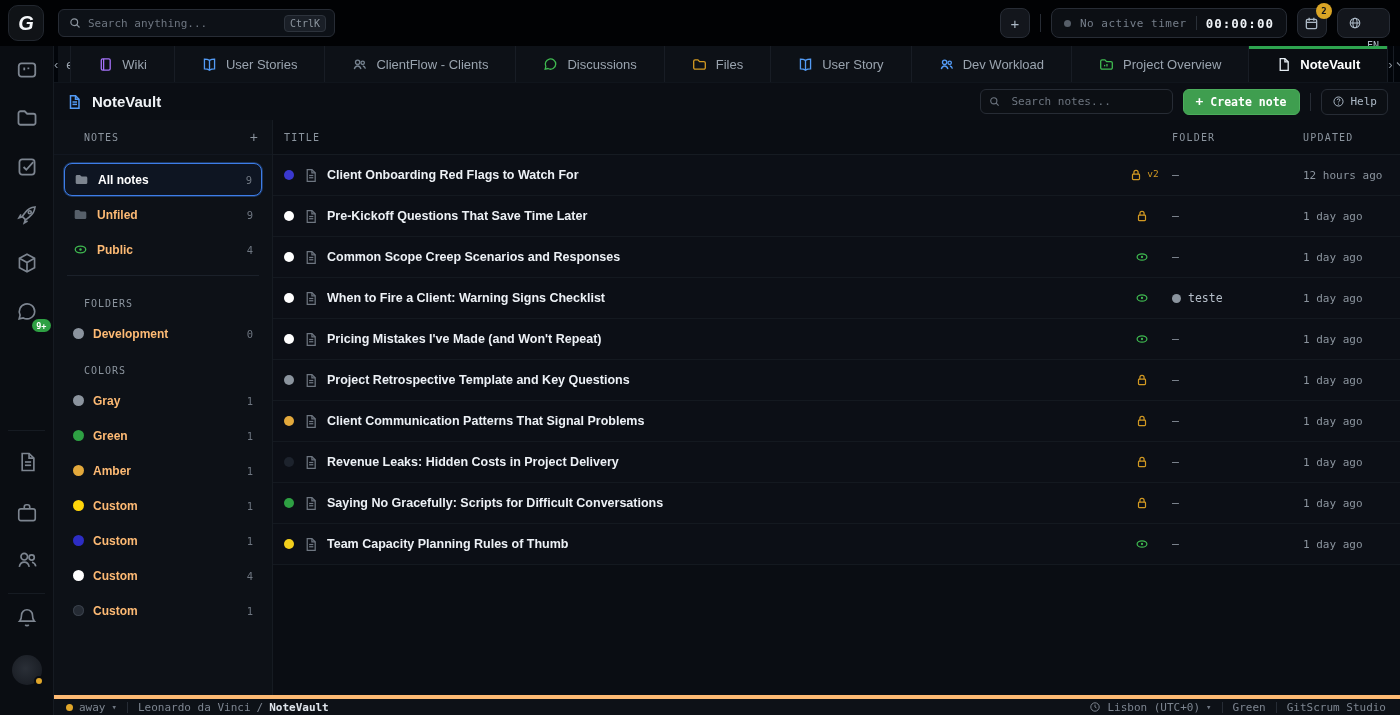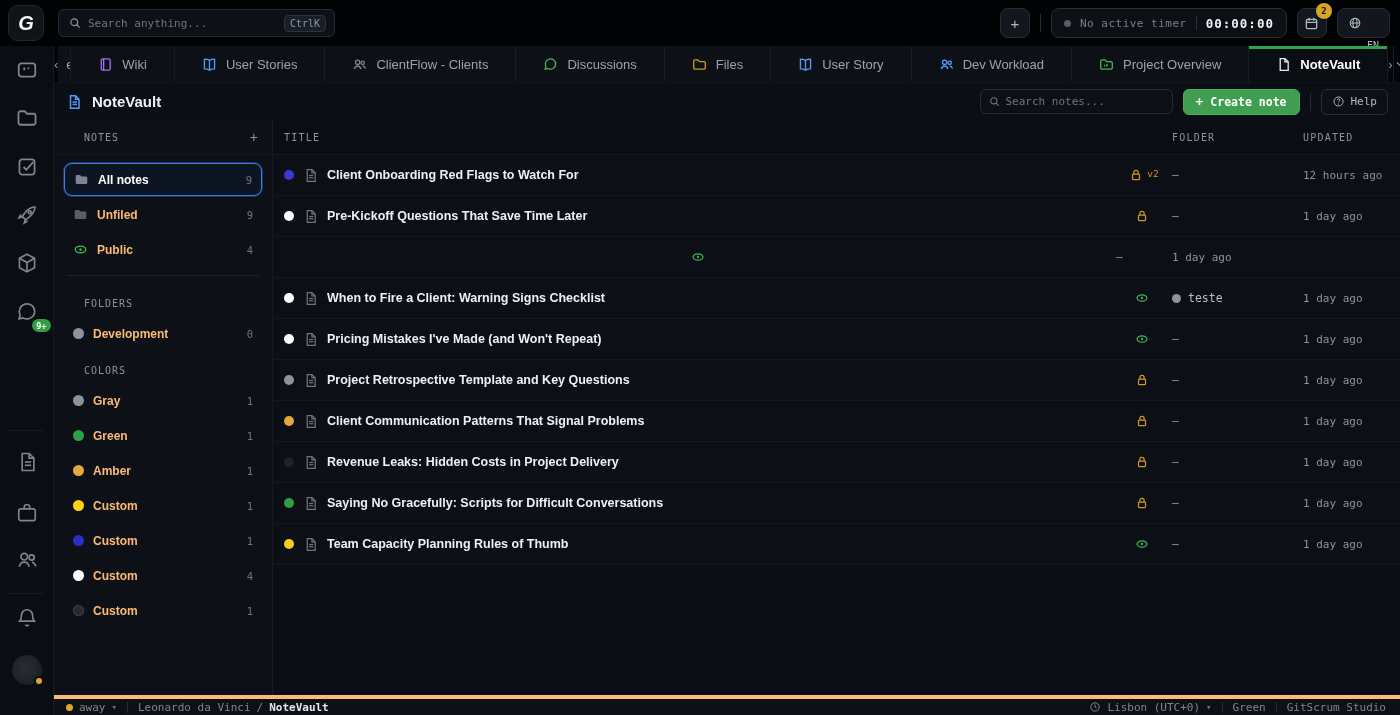--- a/index.html
+++ b/index.html
@@ -60,21 +60,21 @@
   .tab-spacer { flex:1; }
   .tab-dd { width:40px; display:flex; align-items:center; justify-content:center; color:#8b949e; border-left:1px solid #181d25; }
 
   
   .pageheader { position:absolute; top:83px; left:54px; width:1346px; height:37px; background:#0b0e14;
                 display:flex; align-items:center; justify-content:space-between; padding:0 12px; }
   .ph-left { display:flex; align-items:center; gap:10px; color:#539bf5; }
   .ph-title { font-size:15px; font-weight:bold; color:#f0f3f6; }
   .ph-right { display:flex; align-items:center; gap:10px; }
   .nsearch { width:193px; height:25px; background:#0c0f14; border:1px solid #272c35; border-radius:6px;
-             display:flex; align-items:center; gap:6px; padding:0 8px; color:#6e7681; }
+             display:flex; align-items:center; gap:12px; padding:0 8px; color:#6e7681; }
   .nsearch input { flex:1; min-width:0; background:transparent; border:none; outline:none; color:#c9d1d9;
                    font-family:"DejaVu Sans Mono", monospace; font-size:11px; }
   .nsearch input::placeholder { color:#6e7681; }
   .create-btn { height:26px; border-radius:6px; background:#3f9e4f; border:1px solid #4cae5c; color:#fff;
                 display:flex; align-items:center; gap:7px; padding:0 12px;
                 font-family:"DejaVu Sans Mono", monospace; font-size:11.5px; font-weight:bold; }
   .create-plus { font-size:13px; font-weight:bold; }
   .help-btn { height:26px; border-radius:6px; background:#0c0f14; border:1px solid #272c35; color:#adbac7;
               display:flex; align-items:center; gap:6px; padding:0 10px;
               font-family:"DejaVu Sans Mono", monospace; font-size:11px; }
@@ -551,20 +551,32 @@
 
       <span class="vbadge"></span>
     </div>
     <div class="cell-folder">
         <span>–</span>
       </div>
     <div class="cell-updated">1 day ago</div>
   </div>
 
   <div class="tgrid trow">
+    <div class="cell-title">
+      <span class="row-dot" style="background-color: rgb(255, 255, 255);"></span>
+      <span style="color:#6e7681;">
+          <svg width="15" height="15" viewBox="0 0 16 16" stroke="currentColor" fill="none" stroke-width="1.3">
+            <path d="M4.5 1.8h5L13 5.2v9H4.5z"></path>
+            <path d="M9.5 1.8v3.4H13"></path>
+            <line x1="6.5" y1="8" x2="11" y2="8"></line>
+            <line x1="6.5" y1="10.4" x2="11" y2="10.4"></line>
+          </svg>
+        </span>
+      <span class="row-title">Common Scope Creep Scenarios and Responses</span>
+    </div>
     <div class="cell-vis vis-eye">
 
       <span class="icon-eye">
           <svg width="14" height="14" viewBox="0 0 16 16" stroke="currentColor" fill="none" stroke-width="1.4">
             <ellipse cx="8" cy="8" rx="5.6" ry="3.6"></ellipse>
             <circle cx="8" cy="8" r="1.3" fill="currentColor" stroke="none"></circle>
           </svg>
         </span>
       <span class="vbadge"></span>
     </div>

